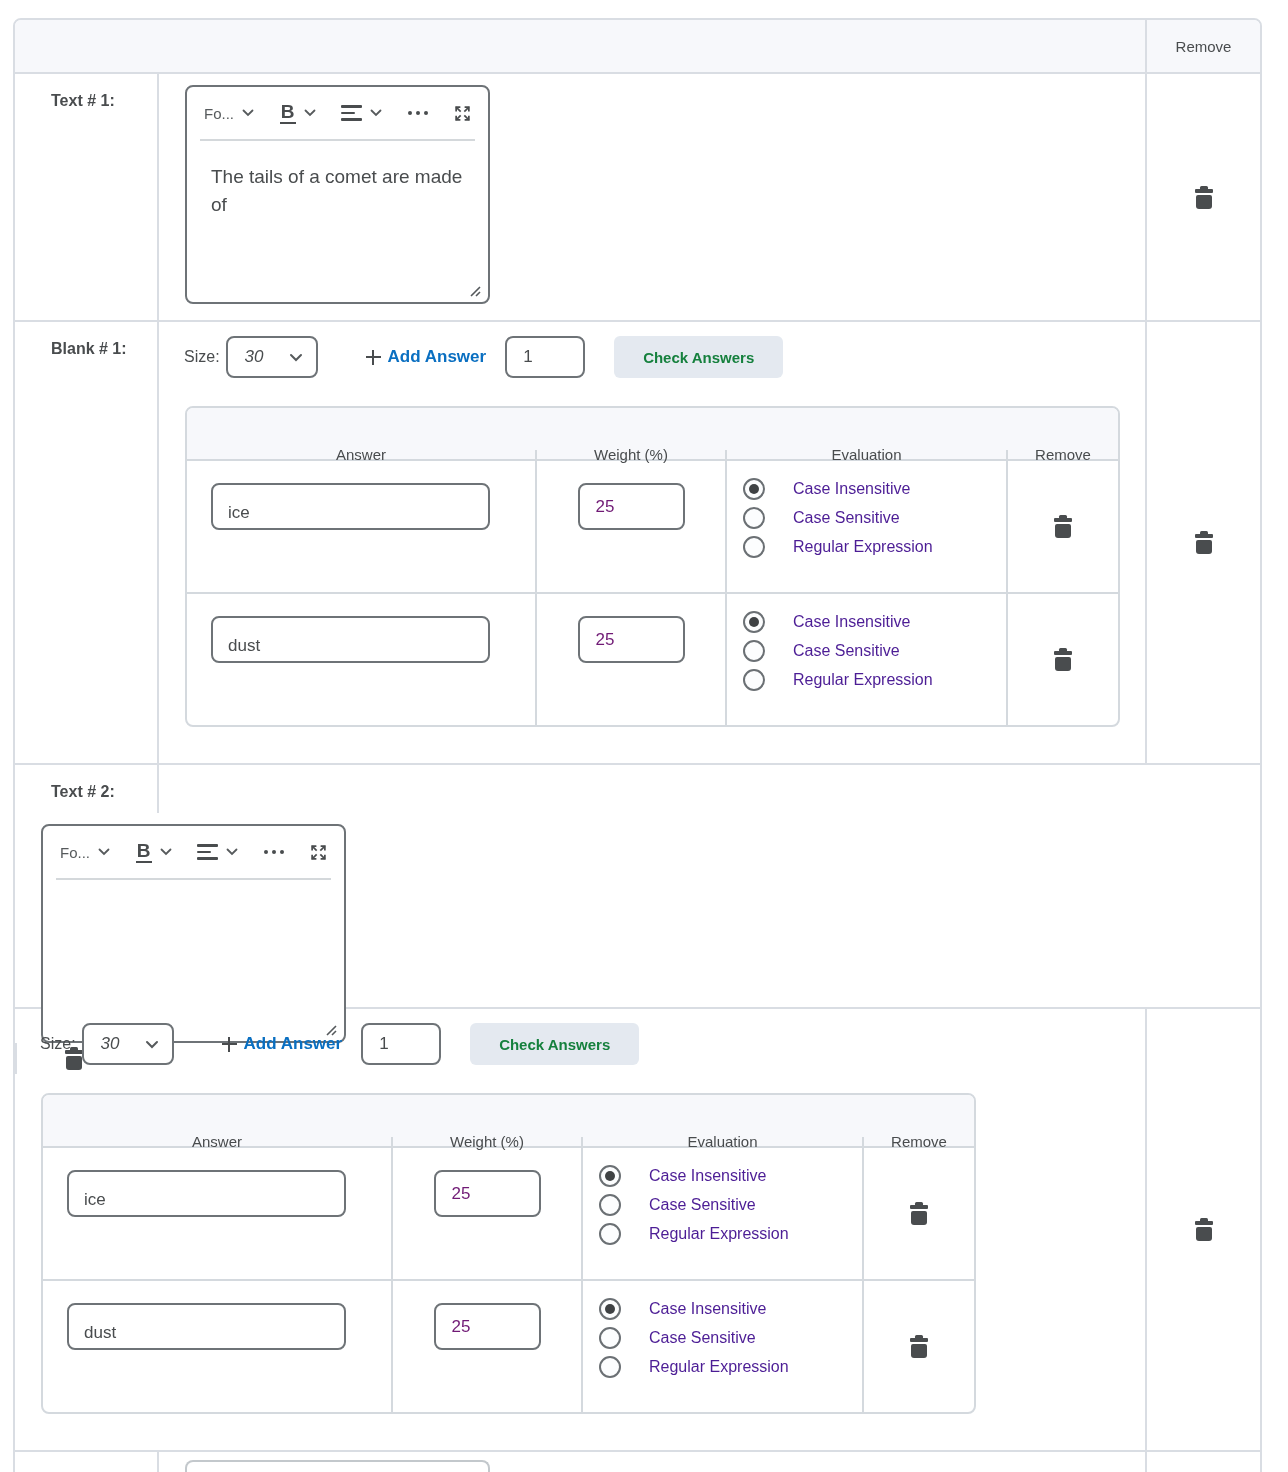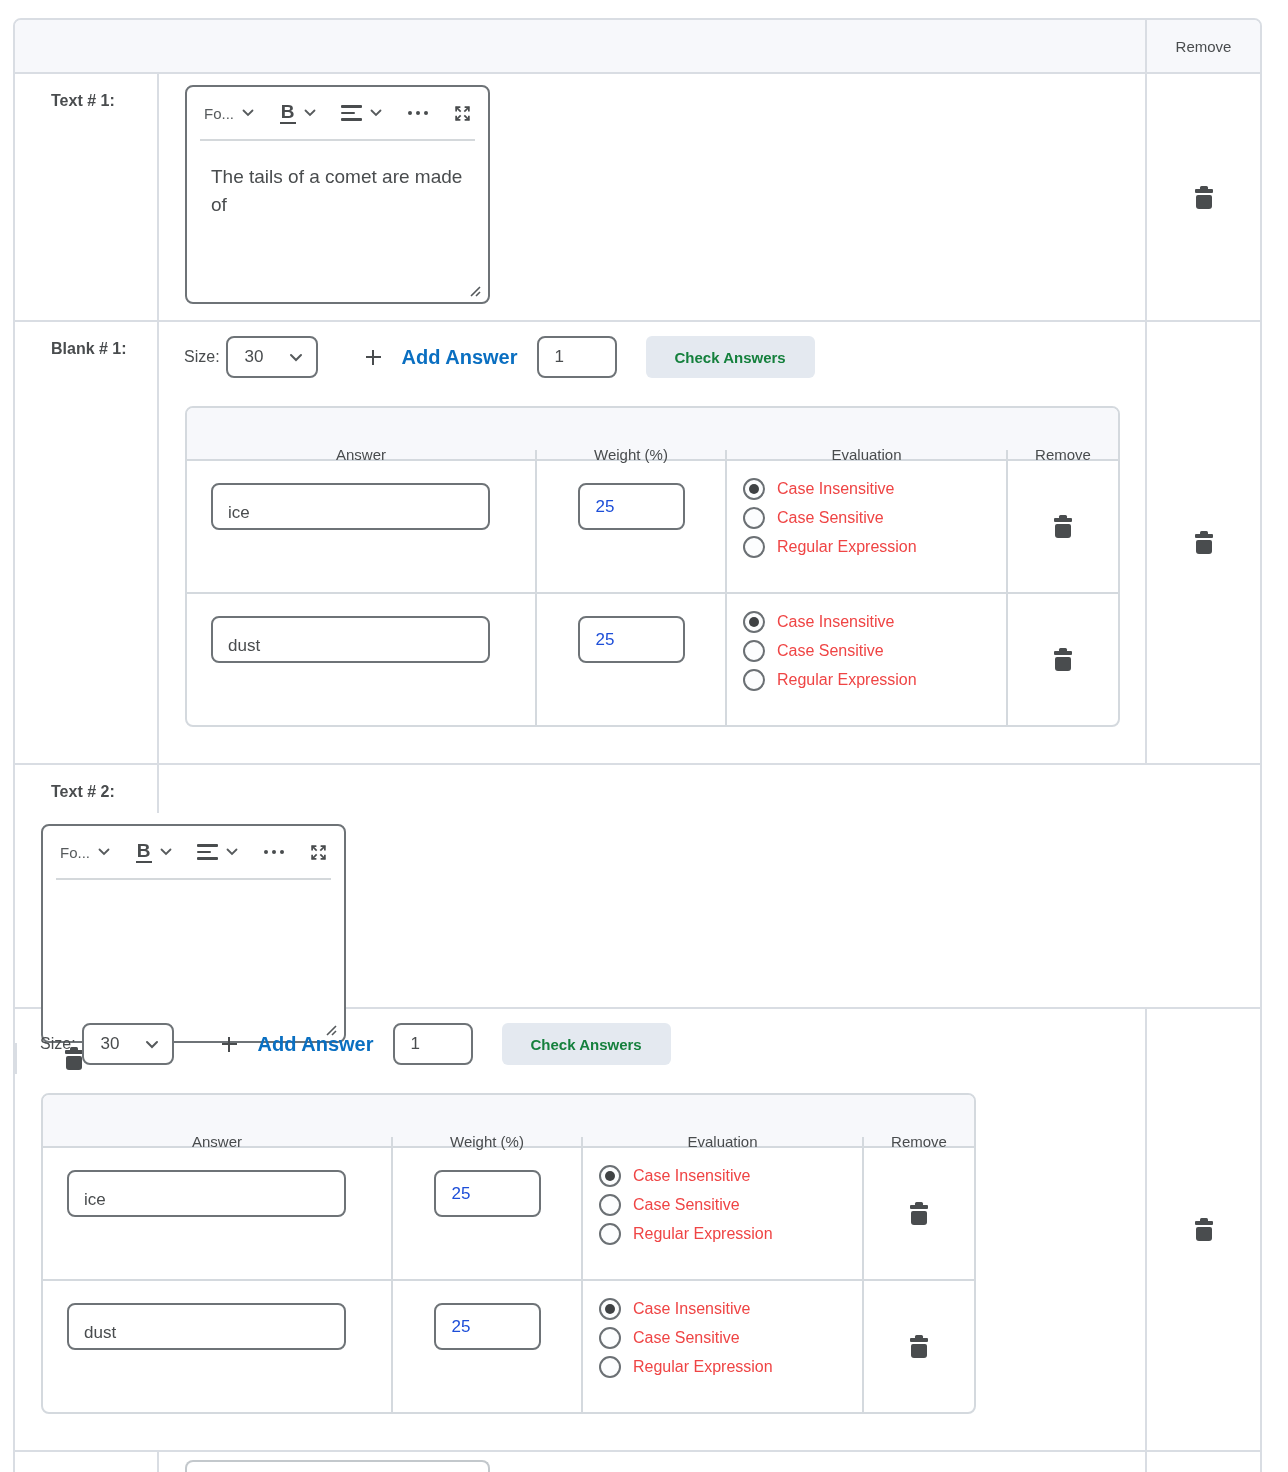--- a/index.html
+++ b/index.html
@@ -46,29 +46,29 @@
 
   
   .editor-stub { margin: 8px 0 0 26px; width: 305px; height: 50px;
     border: 2px solid #c3c8cc; border-bottom: none; border-radius: 8px 8px 0 0; }
 
   
   .controls { display: flex; align-items: center; margin: 14px 0 0 25px; height: 42px; }
   .size-label { font-size: 16px; margin-right: 6px; }
   .select { width: 92px; height: 42px; border: 2px solid #6e7377; border-radius: 8px;
     display: flex; align-items: center; justify-content: space-between;
-    padding: 0 13px 0 17px; font-size: 17px; background: #fff; cursor: pointer; }
+    padding: 0 13px 0 17px; font-size: 17px; background: #fff; cursor: pointer; font-style: italic; }
   .add-answer { display: flex; align-items: center; margin-left: 48px; background: none;
     border: none; cursor: pointer; font-family: inherit; }
   .plus { position: relative; width: 15px; height: 15px; display: inline-block; }
   .plus::before { content: ""; position: absolute; left: 0; top: 6px; width: 15px; height: 2.6px;
     background: #494c4e; }
   .plus::after { content: ""; position: absolute; left: 6px; top: 0; width: 2.6px; height: 15px;
     background: #494c4e; }
-  .link { font-size: 20px; font-weight: bold; color: #0a6fc1; margin-left: 21px; }
+  .link { font-size: 17px; font-weight: bold; color: #0a6fc1; margin-left: 7px; }
   .count-input { margin-left: 19px; width: 80px; height: 42px; border: 2px solid #6e7377;
     border-radius: 8px; padding: 0 0 0 16px; font-size: 17px; font-family: inherit;
     color: #494c4e; outline: none; }
   .btn { margin-left: 29px; height: 42px; padding: 0 29px; background: #e4e9f0; border: none;
     border-radius: 6px; font-size: 15px; font-weight: bold; color: #15803d;
     font-family: inherit; cursor: pointer; }
 
   
   .atable { margin: 28px 0 0 26px; width: 935px; border: 2px solid #d4d9de;
     border-radius: 8px; overflow: hidden; background: #fff; }
@@ -78,29 +78,29 @@
   .c-answer { width: 348px; } .c-weight { width: 190px; } .c-eval { width: 281px; }
   .c-remove { flex: 1; }
   .at-hcell + .at-hcell, .at-cell + .at-cell { border-left: 2px solid #d4d9de; }
   .at-cell { position: relative; }
   .at-cell.c-remove { display: flex; align-items: center; justify-content: center; }
   .ans-input { margin: 22px 0 8px 24px; width: 279px; height: 47px; border: 2px solid #6e7377;
     border-radius: 8px; padding: 12px 0 0 15px; font-size: 17px; font-family: inherit;
     color: #494c4e; outline: none; display: block; }
   .w-input { margin: 22px auto 0; width: 107px; height: 47px; border: 2px solid #6e7377;
     border-radius: 8px; padding: 0 0 0 16px; font-size: 17px; font-family: inherit;
-    color: #1d4ed8; outline: none; display: block; }
+    color: #701a75; outline: none; display: block; }
   .radios { padding: 17px 0 0 16px; }
   .radio-opt { display: flex; align-items: center; gap: 12px; margin-bottom: 7px;
     cursor: pointer; }
   .radio-circle { width: 22px; height: 22px; border: 2px solid #6b7074; border-radius: 50%;
     background: #fcfdfe; position: relative; flex: none; }
   .radio-circle.checked::after { content: ""; position: absolute; inset: 4px;
     background: #3f4244; border-radius: 50%; }
-  .radio-text { font-size: 16px; color: #ef4444; }
+  .radio-text { font-size: 16px; color: #4c1d95; margin-left: 16px; }
 
   
   .trash-btn { background: none; border: none; cursor: pointer; padding: 4px; }
   .trash { display: block; position: relative; width: 20px; height: 23px; }
   .trash .t-handle { position: absolute; top: 0; left: 6px; width: 8px; height: 4px;
     background: #494c4e; border-radius: 1.5px 1.5px 0 0; }
   .trash .t-lid { position: absolute; top: 3px; left: 1px; width: 18px; height: 4px;
     background: #494c4e; border-radius: 1px; }
   .trash .t-body { position: absolute; top: 9px; left: 2px; width: 16px; height: 14px;
     background: #494c4e; border-radius: 2px 2px 3px 3px; }

